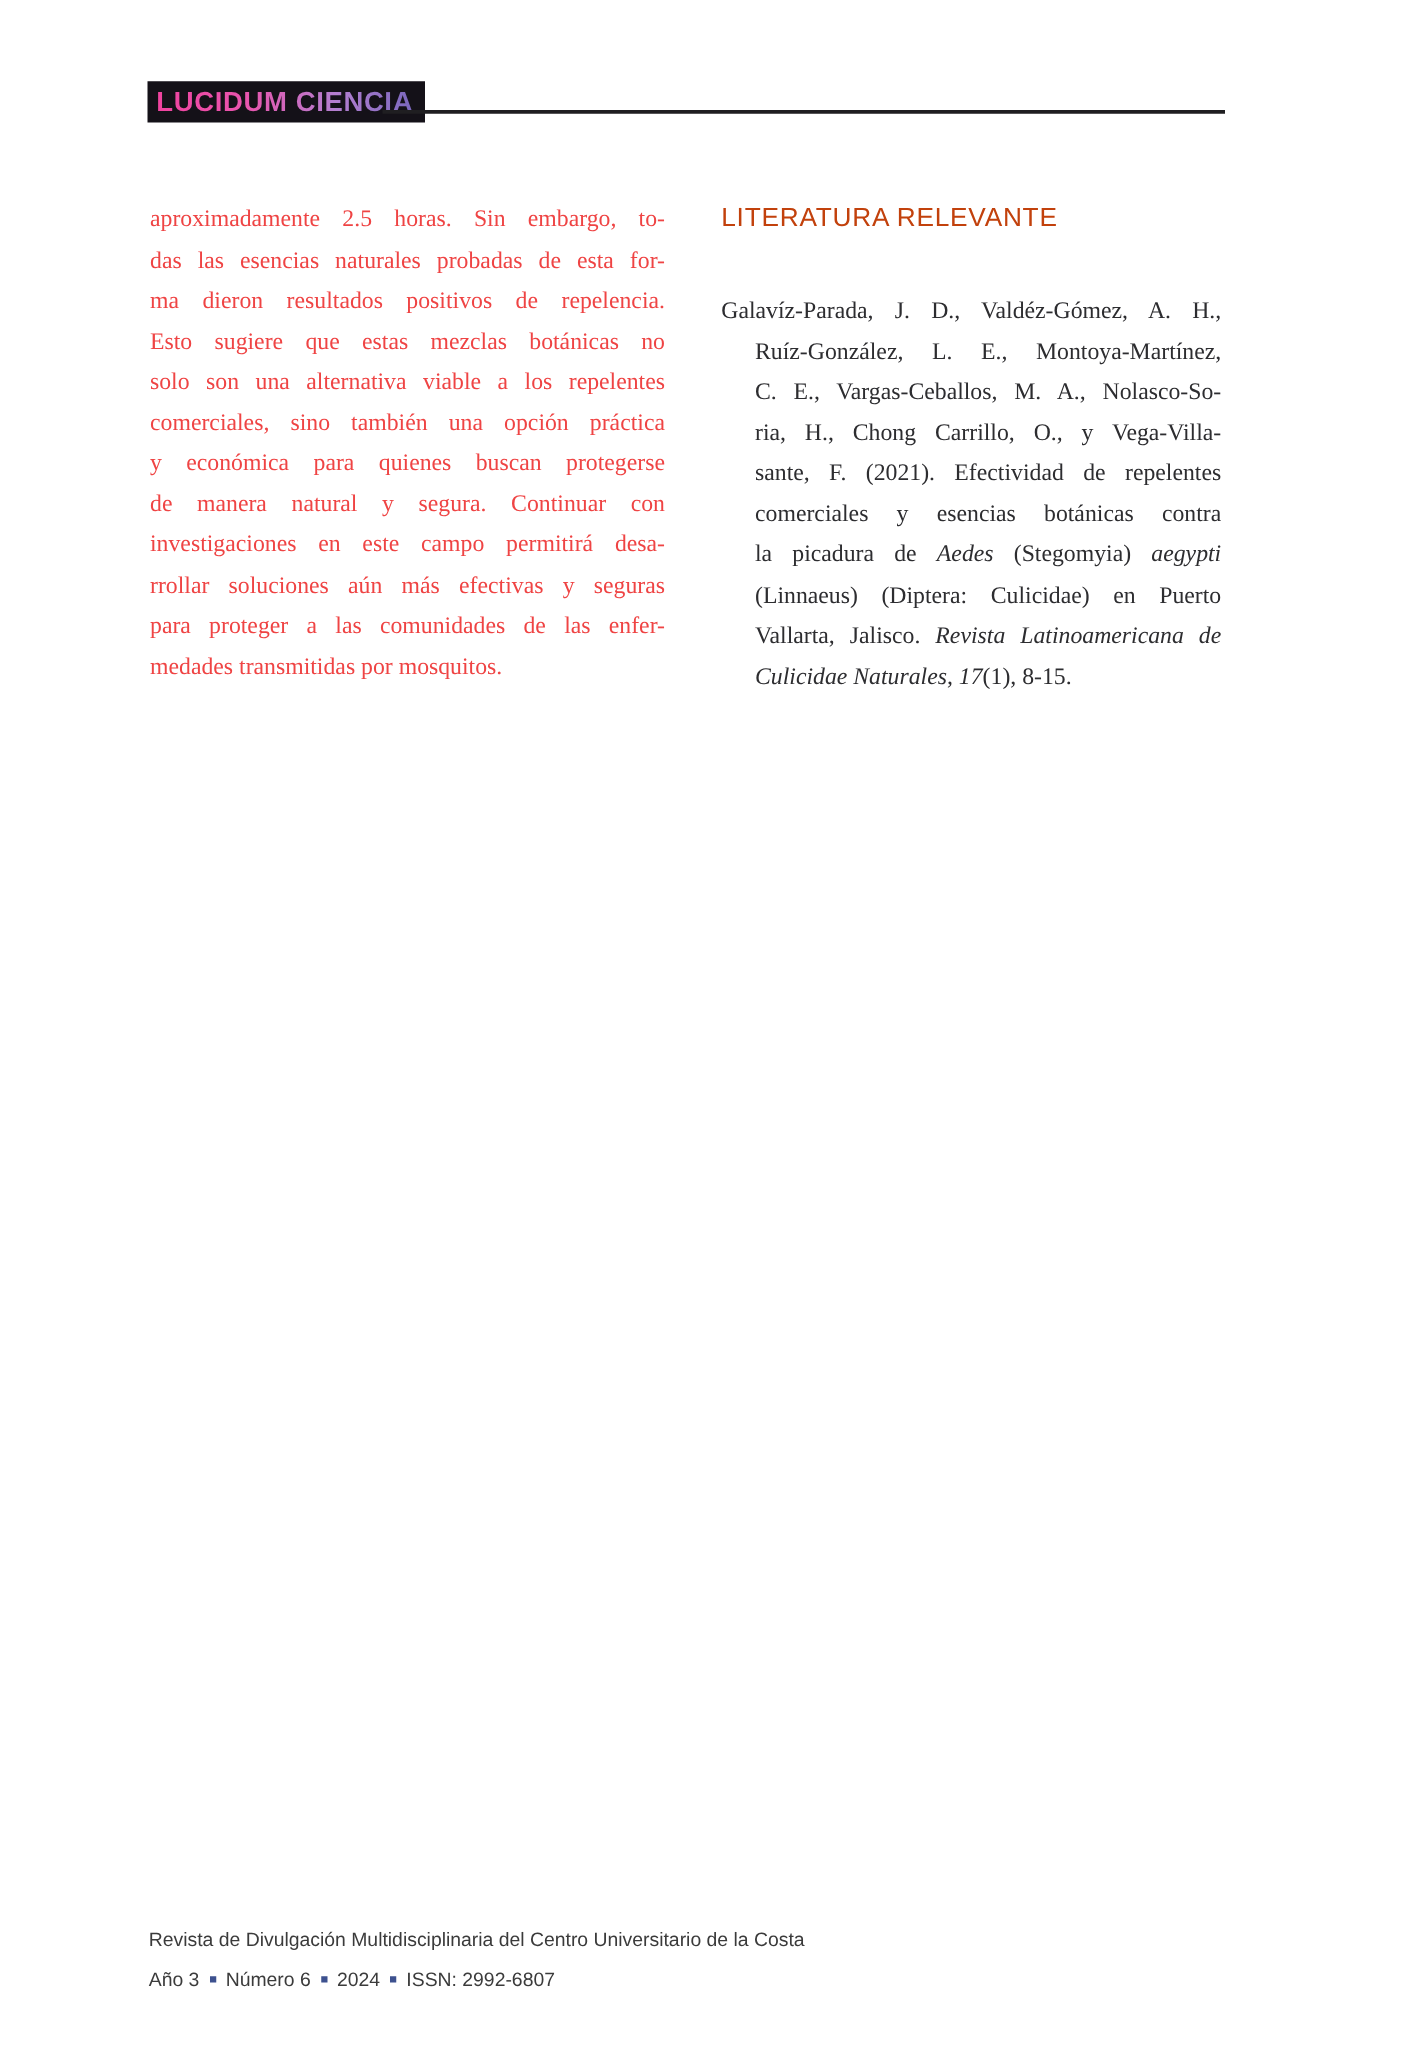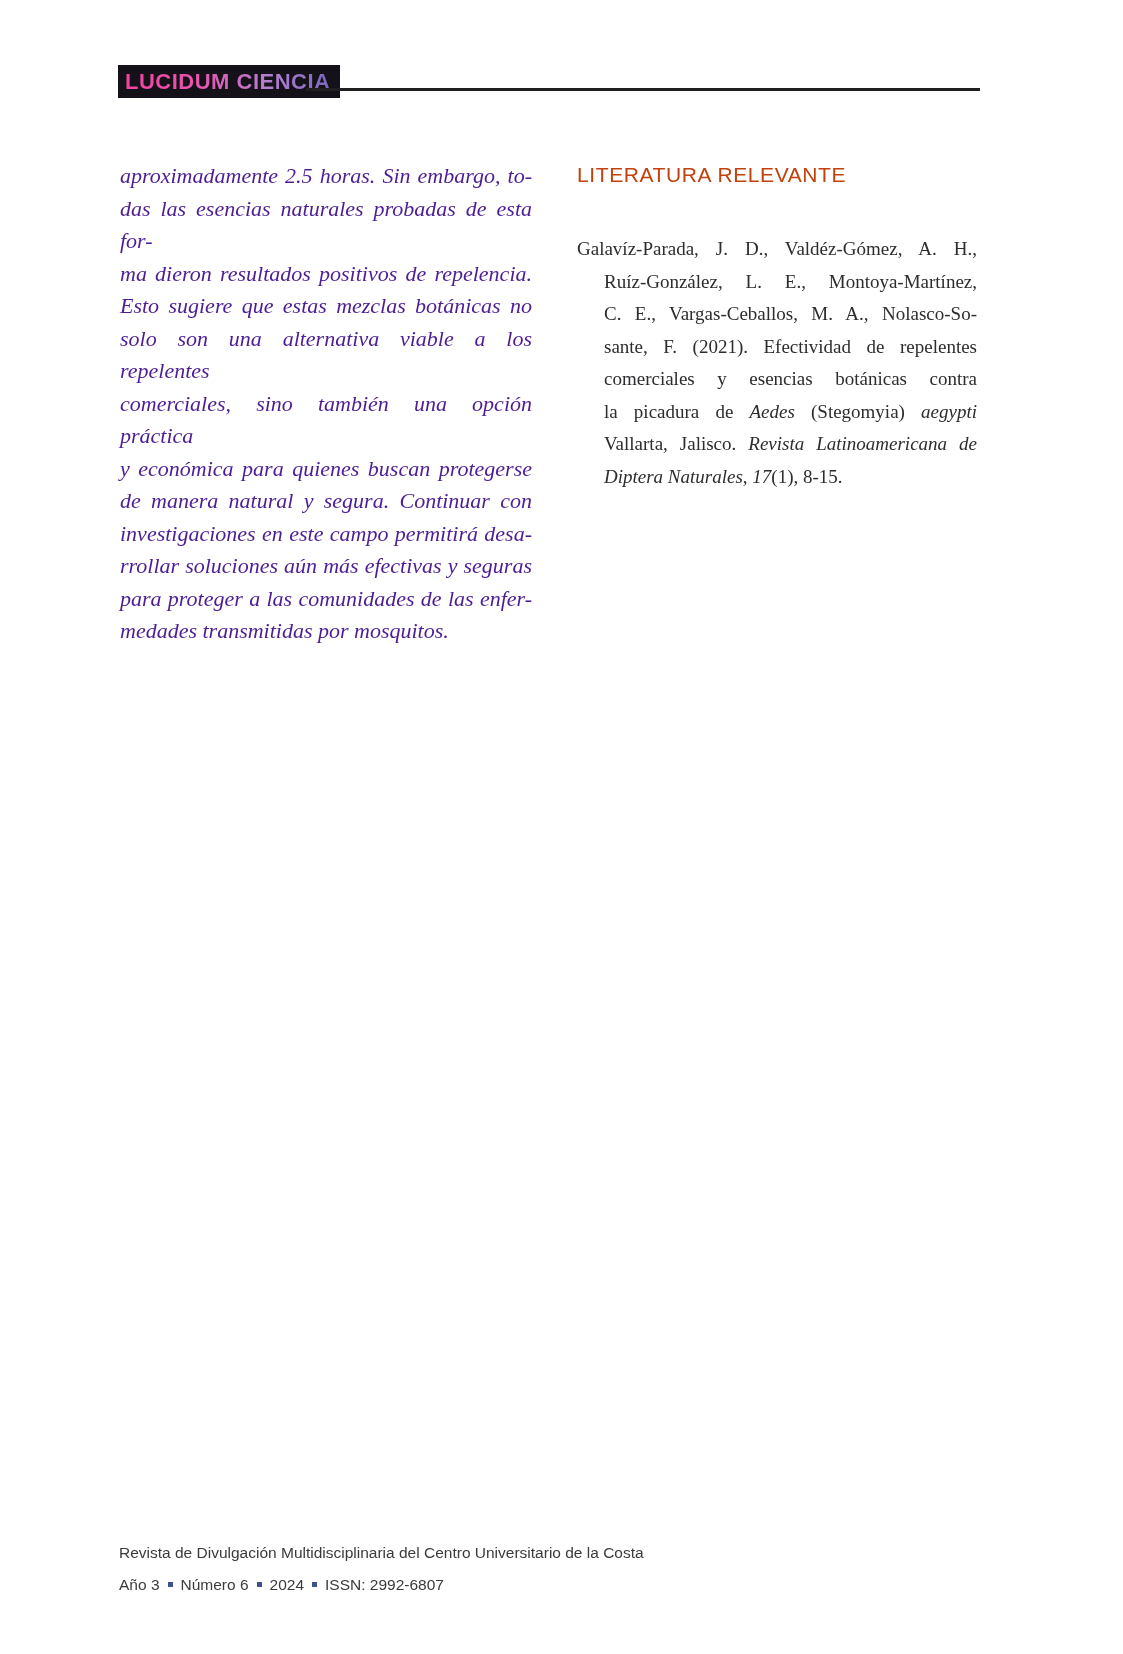--- a/index.html
+++ b/index.html
@@ -44,24 +44,23 @@
     left: 996px; top: 85px;
     width: 125px; height: 8px;
     background: #232226;
   }
 
   
   .col-left {
     position: absolute;
     left: 120px; top: 160px;
     width: 412px;
-    font-size: 22px;
+    font-size: 19px;
     line-height: 32.5px;
-    color: #4c1d95;
-    font-style: italic;
+    color: #ef4444;
   }
   .col-right {
     position: absolute;
     left: 577px; top: 162px;
     width: 400px;
     font-size: 19px;
     line-height: 32.5px;
     color: #2d2d30;
   }
   .lit-heading {
@@ -139,25 +138,27 @@
       <div class="jline">para proteger a las comunidades de las enfer-</div>
       <div class="jline noj">medades transmitidas por mosquitos.</div>
     </section>
 
   <section class="col-right">
     <h2 class="lit-heading">LITERATURA RELEVANTE</h2>
     <div class="reference" id="ref">
         <div class="jline"><span>Galavíz-Parada, J. D., Valdéz-Gómez, A. H.,</span></div>
         <div class="jline ind"><span>Ruíz-González, L. E., Montoya-Martínez,</span></div>
         <div class="jline ind"><span>C. E., Vargas-Ceballos, M. A., Nolasco-So-</span></div>
+        <div class="jline ind"><span>ria, H., Chong Carrillo, O., y Vega-Villa-</span></div>
         <div class="jline ind"><span>sante, F. (2021). Efectividad de repelentes</span></div>
         <div class="jline ind"><span>comerciales y esencias botánicas contra</span></div>
         <div class="jline ind"><span>la picadura de </span><i>Aedes</i><span> (Stegomyia) </span><i>aegypti</i></div>
+        <div class="jline ind"><span>(Linnaeus) (Diptera: Culicidae) en Puerto</span></div>
         <div class="jline ind"><span>Vallarta, Jalisco. </span><i>Revista Latinoamericana de</i></div>
-        <div class="jline ind noj"><i>Diptera Naturales</i><span>, </span><i>17</i><span>(1), 8-15.</span></div>
+        <div class="jline ind noj"><i>Culicidae Naturales</i><span>, </span><i>17</i><span>(1), 8-15.</span></div>
       </div>
   </section>
 
   <div class="footer-meta" id="footer-meta"><span>Año 3</span><span class="sq"></span><span>Número 6</span><span class="sq"></span><span>2024</span><span class="sq"></span><span>ISSN: 2992-6807</span></div>
   <div class="footer-journal">Revista de Divulgación Multidisciplinaria del Centro Universitario de la Costa</div>
   <div class="pageno-bar"></div>
   <div class="pageno">29</div>
 
 </div>
 

